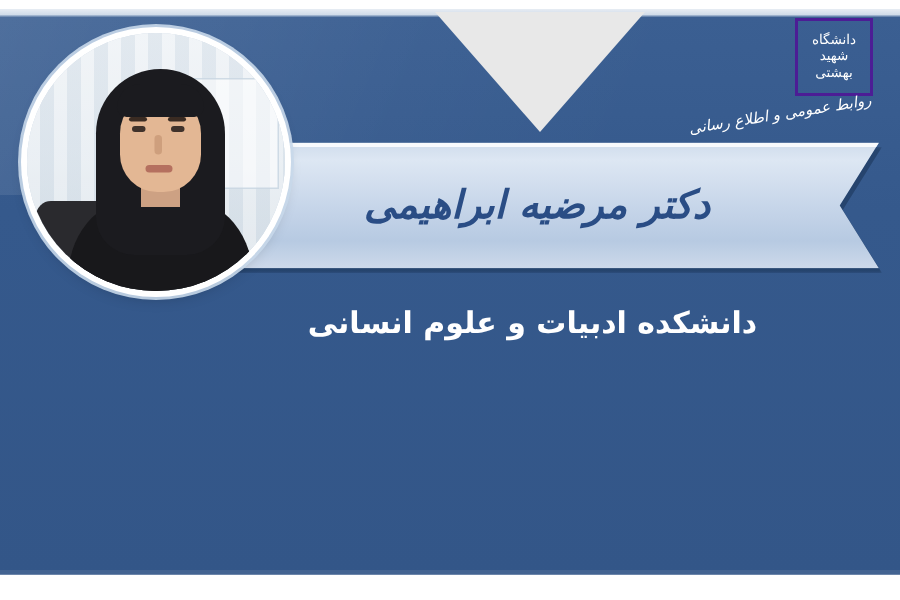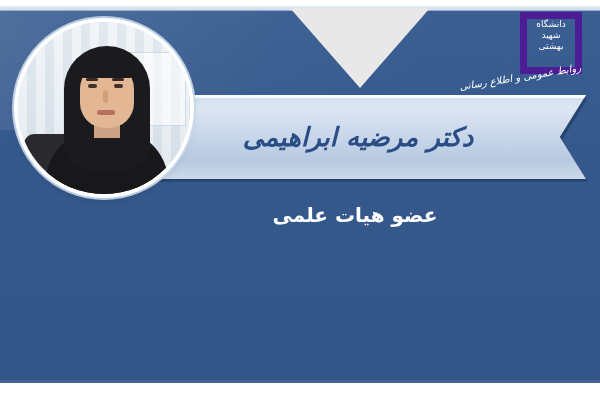--- a/index.html
+++ b/index.html
@@ -215,22 +215,22 @@
     right: 18px;
     top: 12px;
     width: 76px;
     height: 86px;
     color: #ffffff;
   }
   .logo-box {
     position: absolute;
     right: 0; top: 0;
     width: 48px; height: 48px;
-    border: 7px solid #4c1d95;
-    display: flex; justify-content: center;
+    border: 2px solid #4c1d95;
+    display: flex; align-items: center; justify-content: center;
   }
   .logo-box-inner {
     font-family: "DejaVu Sans", sans-serif;
     font-size: 9px;
     line-height: 11px;
     text-align: center;
     color: #ffffff;
     direction: rtl;
     white-space: pre-line;
     letter-spacing: -0.3px;
@@ -340,16 +340,16 @@
       <div class="logo-box-inner">دانشگاه
 شهید
 بهشتی</div>
     </div>
     <div class="logo-script">روابط عمومی و اطلاع رسانی</div>
   </div>
 
   <div class="title">دکتر مرضیه ابراهیمی</div>
 
   <div class="subtitle">
-    <div class="line1">عضو هیات علمی</div>
+    <div class="line2">دانشکده ادبیات و علوم انسانی</div>
   </div>
 
 </div>
 
 </body></html>

